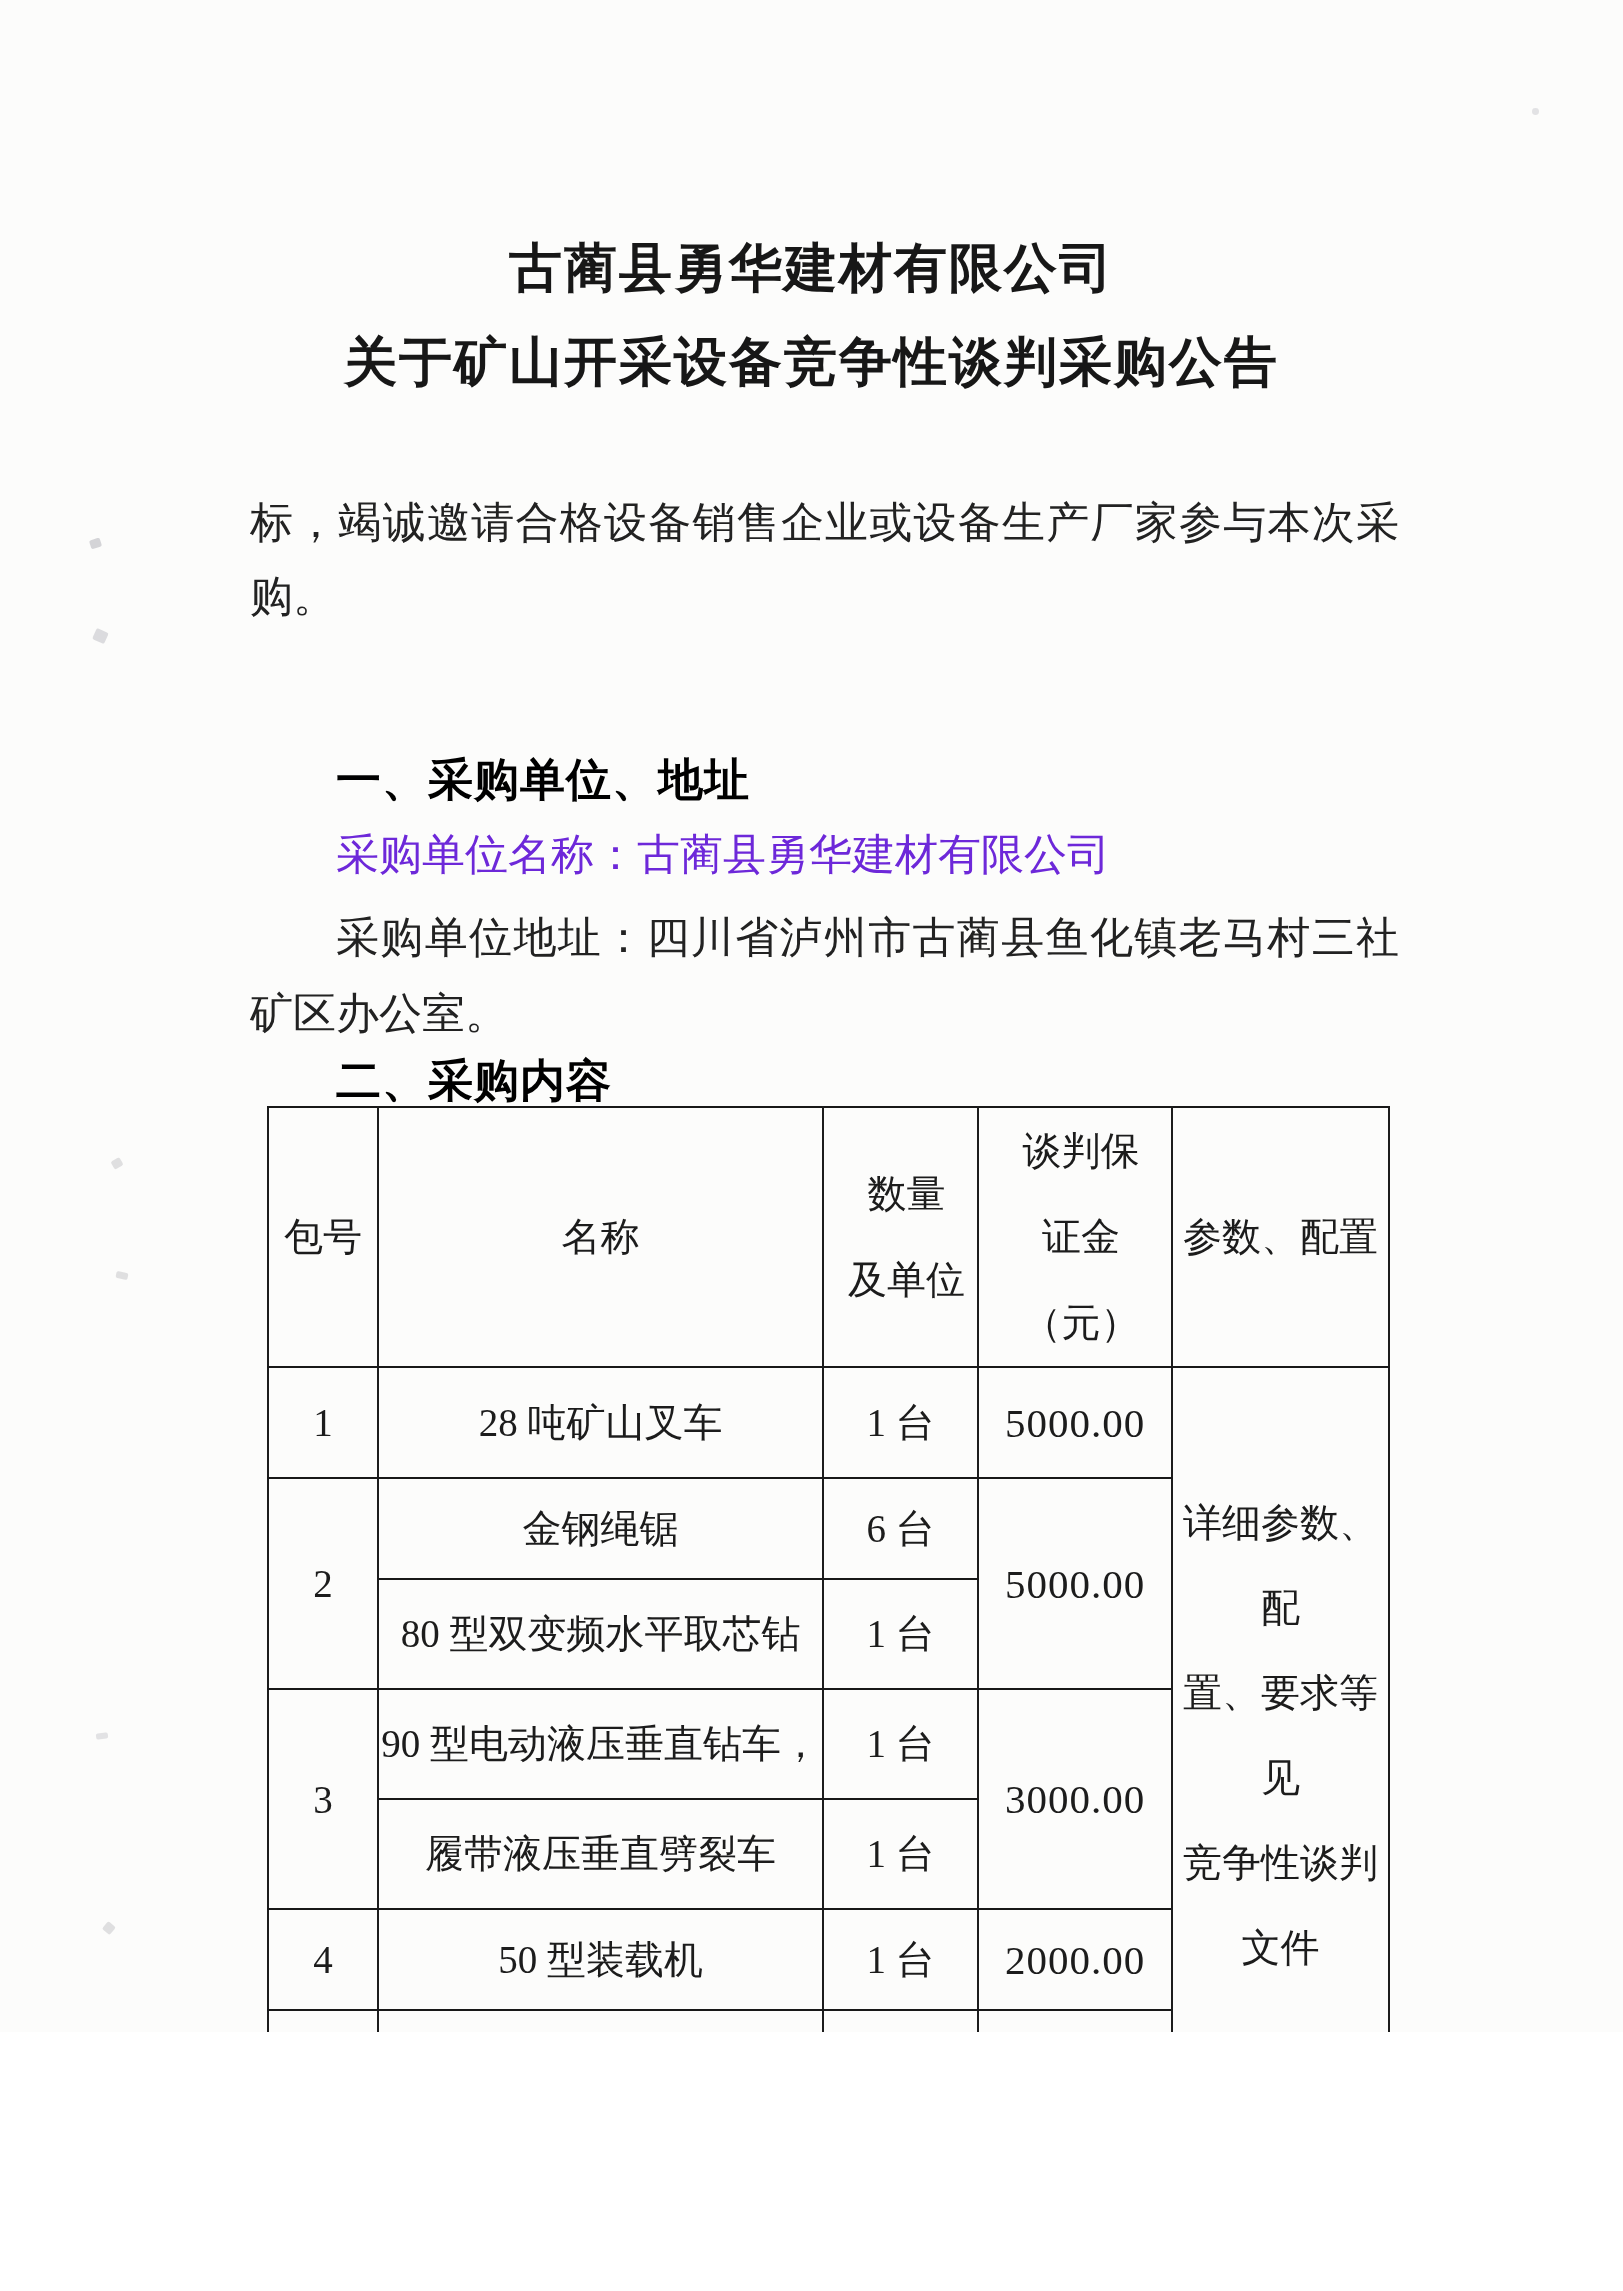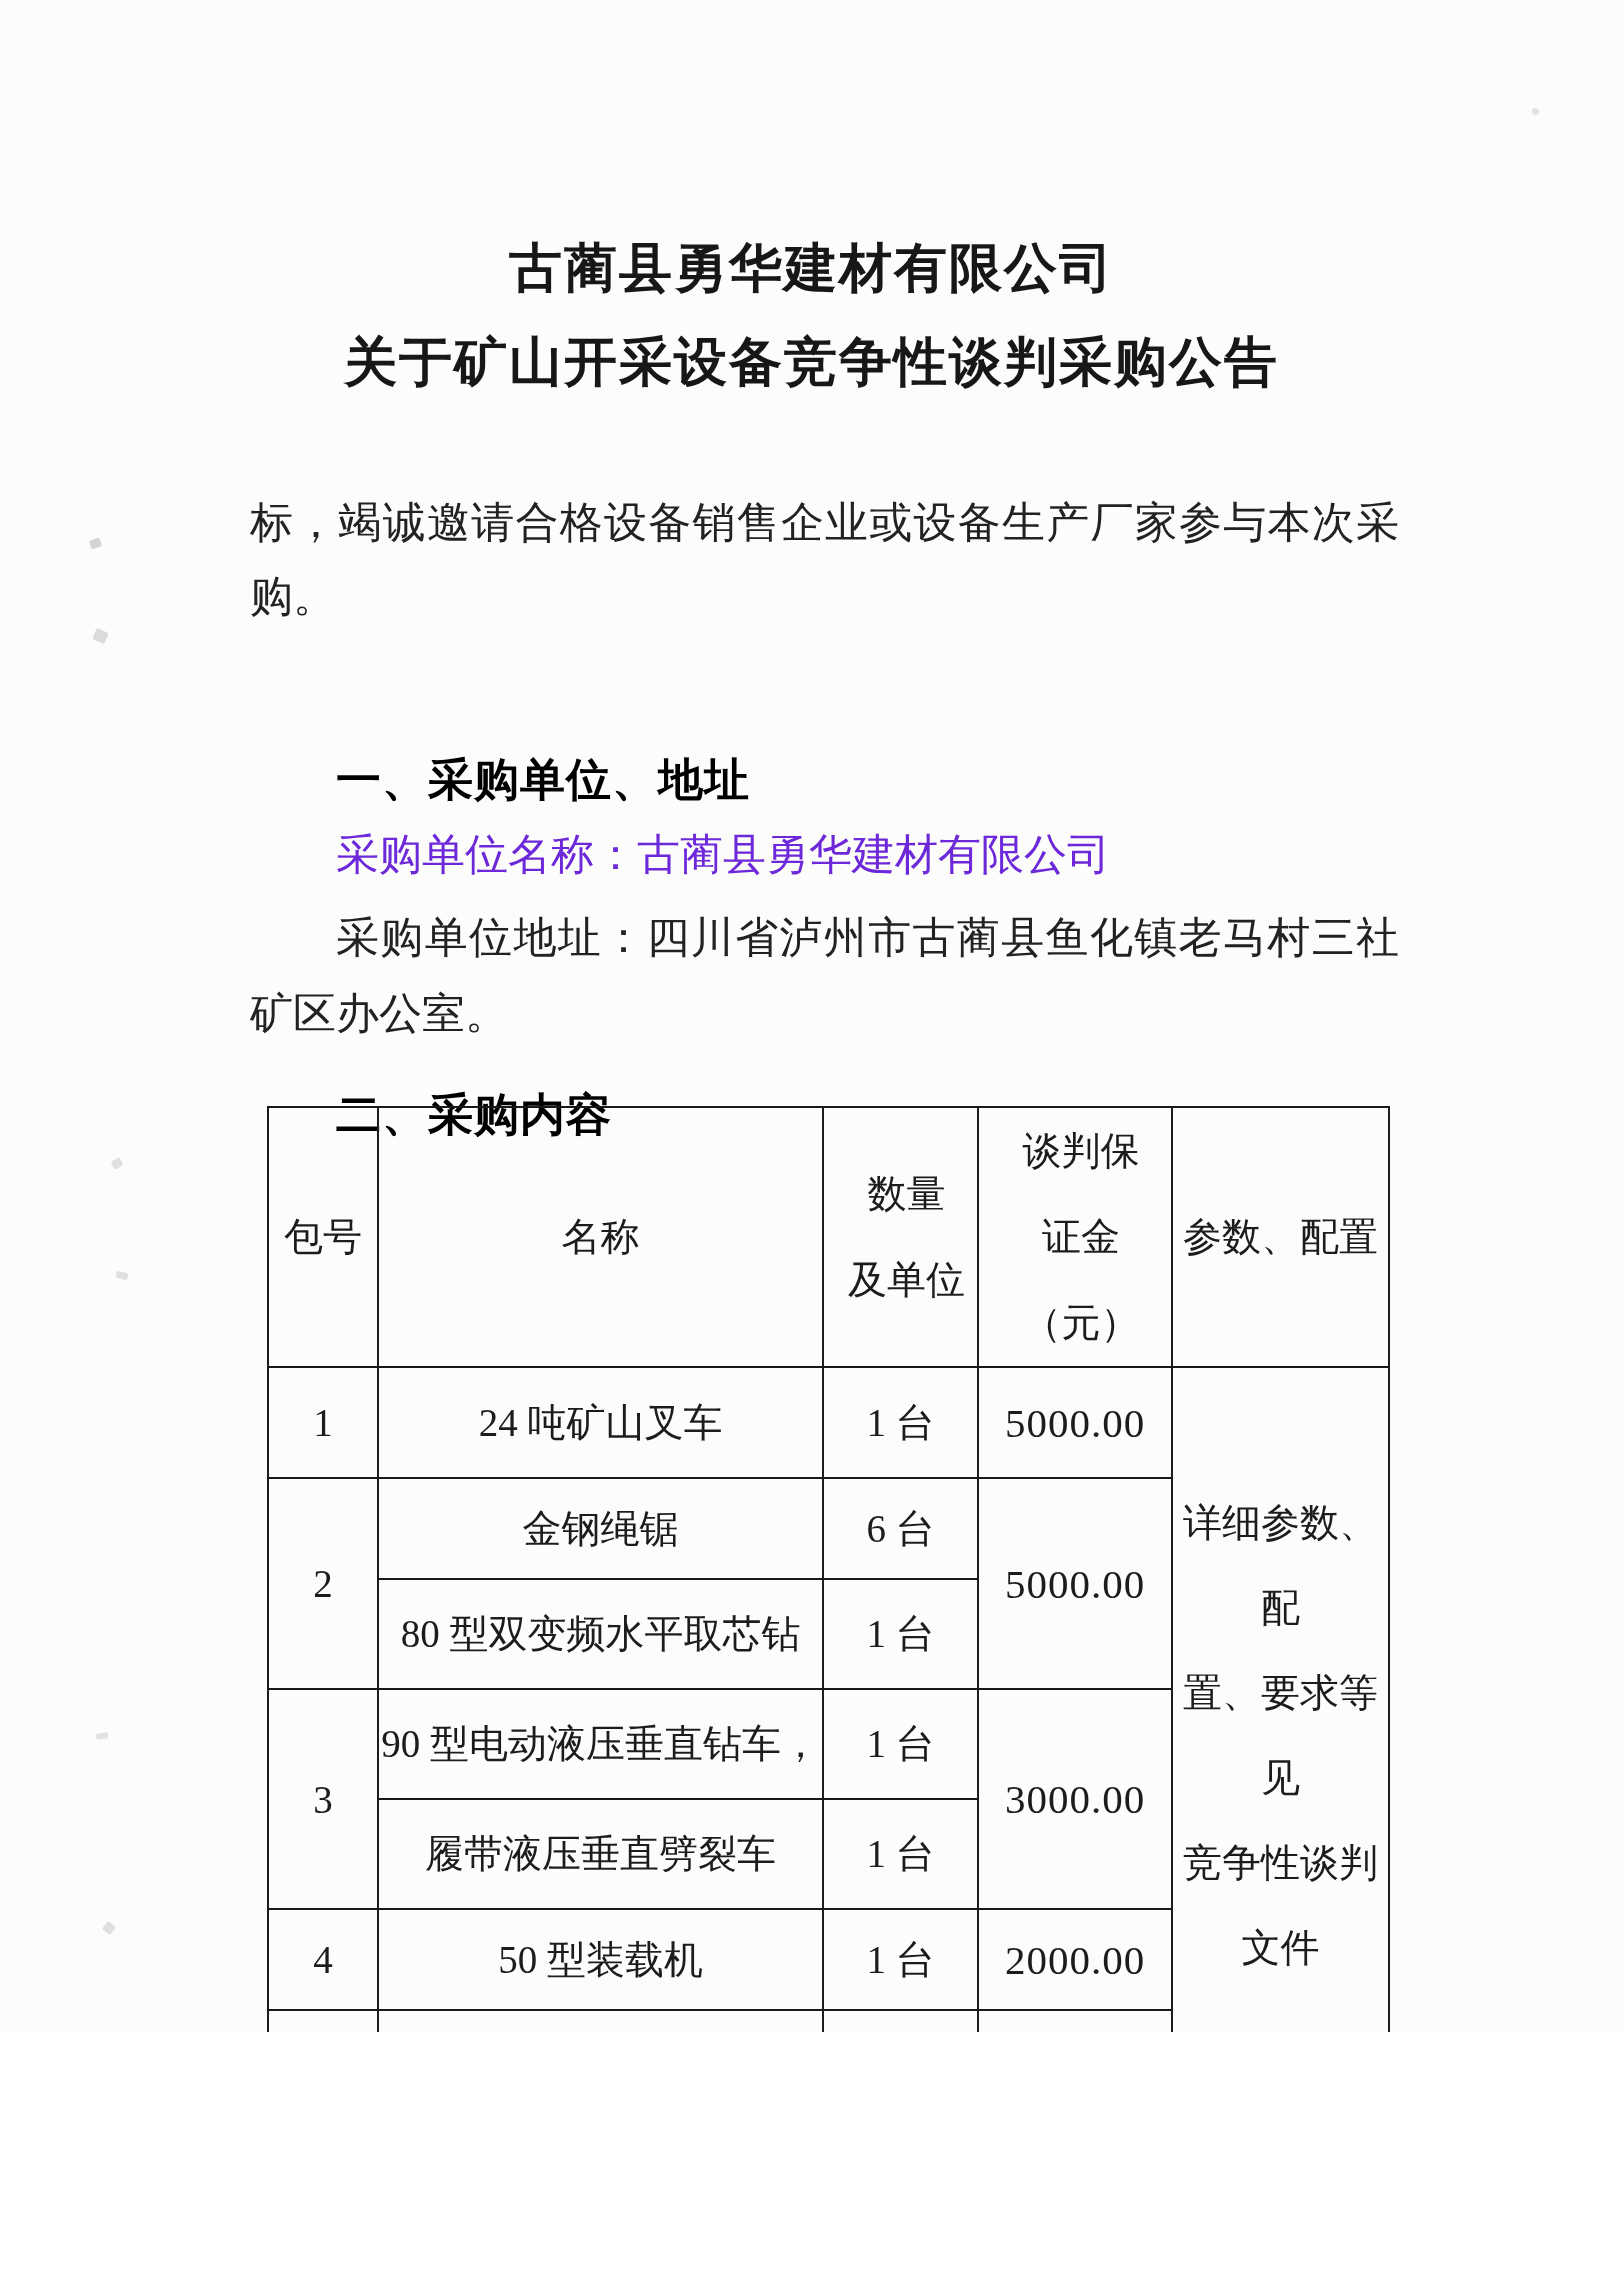--- a/index.html
+++ b/index.html
@@ -53,21 +53,21 @@
     position: absolute;
     left: 336px;
     font-family: "Liberation Sans", "DejaVu Sans", sans-serif;
     font-weight: 700;
     font-size: 45px;
     color: #000000;
     letter-spacing: 1px;
     white-space: nowrap;
   }
   .heading-1 { top: 750px; }
-  .heading-2 { top: 1085px; text-align: center; }
+  .heading-2 { top: 1051px; text-align: center; }
   .purchaser-name {
     position: absolute;
     top: 826px;
     left: 336px;
     font-size: 43px;
     color: #6d28d9;
     white-space: nowrap;
   }
   .addr {
     position: absolute;
@@ -180,21 +180,21 @@
           </td>
           <td class="hdr-multiline">
             <div>谈判保</div>
             <div>证金（元）</div>
           </td>
           <td>参数、配置</td>
         </tr>
 
         <tr style="height:111px">
           <td>1</td>
-          <td>24 吨矿山叉车</td>
+          <td>28 吨矿山叉车</td>
           <td>1 台</td>
           <td class="deposit-val">5000.00</td>
           <td rowspan="7" class="params-cell">
             <div>详细参数、配</div>
             <div>置、要求等见</div>
             <div>竞争性谈判</div>
             <div>文件</div>
           </td>
         </tr>
 

